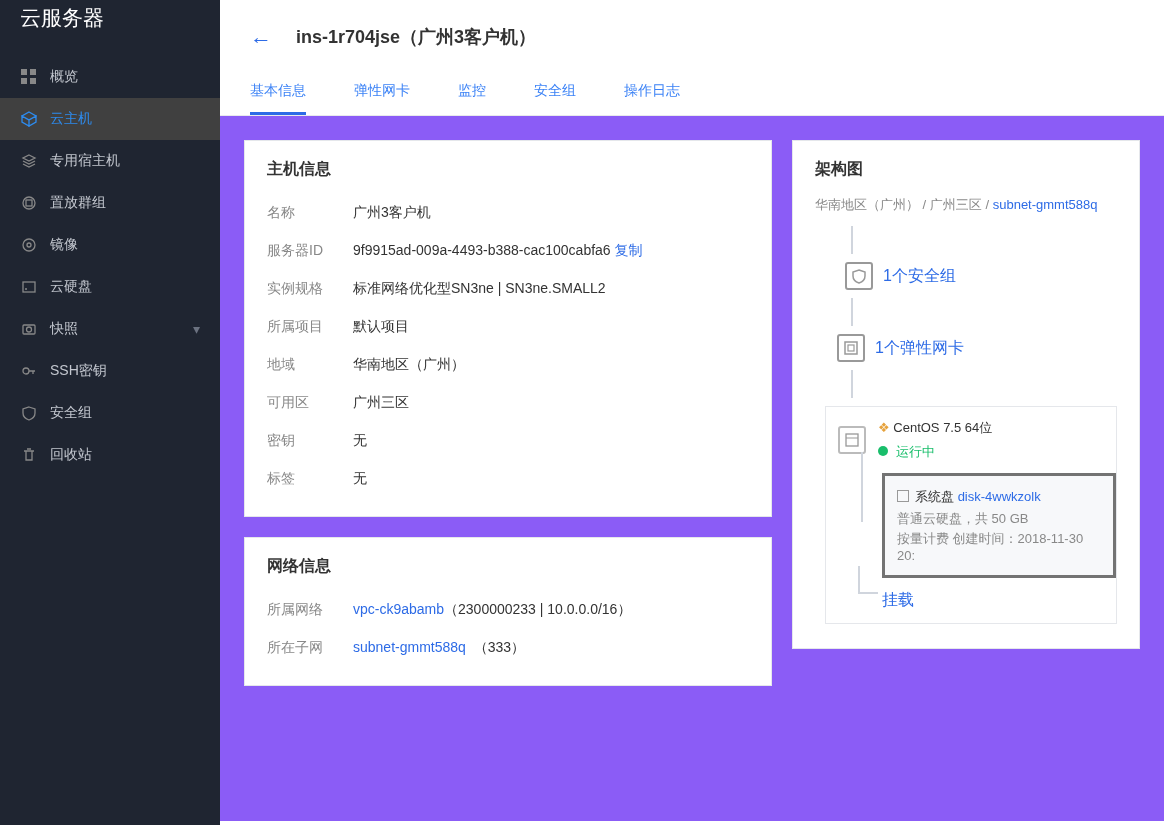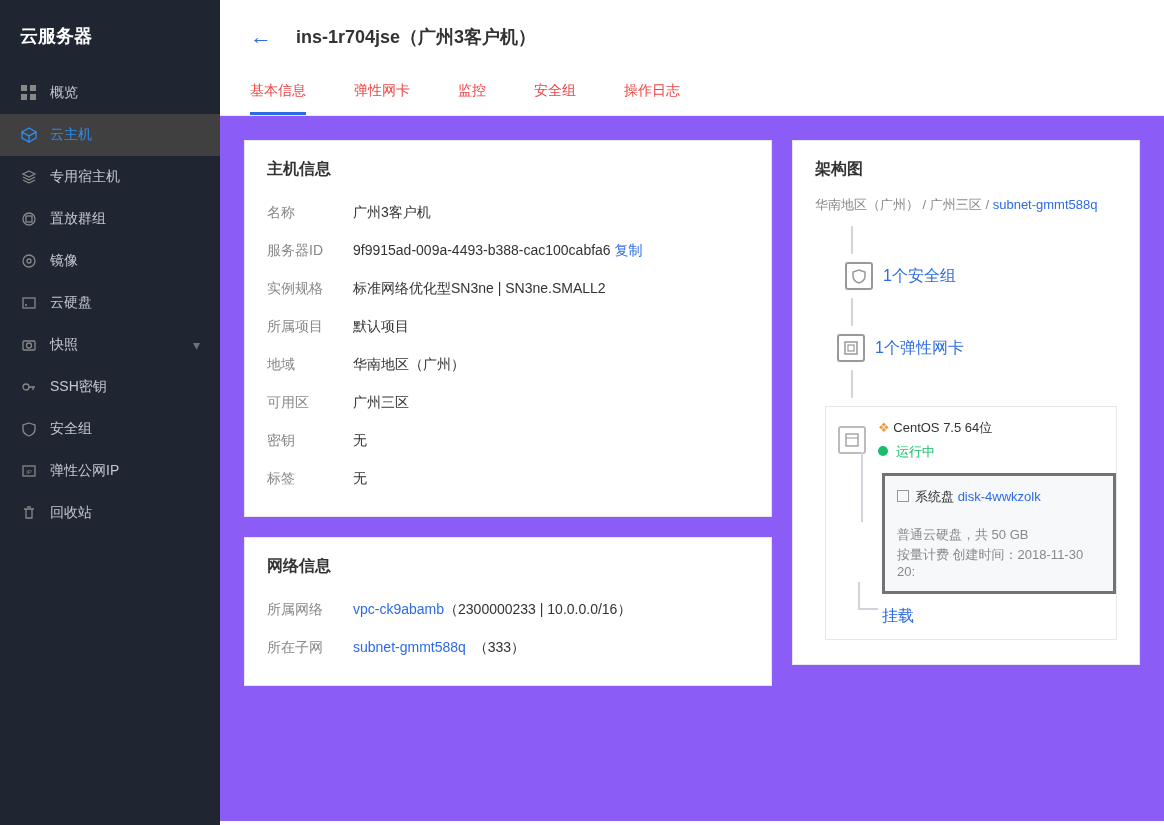--- a/index.html
+++ b/index.html
@@ -1,29 +1,29 @@
 <!DOCTYPE html>
 <html><head>
 <meta charset="utf-8">
 <style>
 * { box-sizing: border-box; margin: 0; padding: 0; }
 body { font-family: -apple-system, "Microsoft YaHei", "PingFang SC", sans-serif; background: #f5f6fa; width: 1164px; height: 825px; overflow: hidden; }
 .sidebar { position: absolute; left: 0; top: 0; width: 220px; height: 825px; background: #1f2531; color: #fff; }
-.sidebar-title { padding: 24px 20px 24px; font-size: 18px; font-weight: 700; }
+.sidebar-title { padding: 4px 20px 24px; font-size: 21px; font-weight: 400; }
 .sidebar-item { display: flex; align-items: center; padding: 12px 20px; color: #c3c7cf; cursor: pointer; font-size: 14px; }
 .sidebar-item.active { color: #2d8cf0; background: #404040; }
 .sidebar-item .icon { width: 18px; height: 18px; margin-right: 12px; display: inline-flex; align-items: center; justify-content: center; }
 .sidebar-item .chev { margin-left: auto; color: #6b7280; }
 .main { position: absolute; left: 220px; top: 0; right: 0; bottom: 0; background: #fff; }
 .header { padding: 24px 30px 0; }
 .header-row { display: flex; align-items: center; margin-bottom: 22px; }
 .back-btn { color: #2d6be6; font-size: 22px; margin-right: 24px; cursor: pointer; }
 .page-title { font-size: 18px; color: #333; font-weight: 700; }
 .tabs { display: flex; gap: 48px; border-bottom: 1px solid #e8eaec; padding: 0 30px; }
-.tab { padding: 10px 0 12px; font-size: 14px; color: #ef4444; cursor: pointer; border-bottom: 3px solid transparent; }
+.tab { padding: 10px 0 12px; font-size: 14px; color: #3b82f6; cursor: pointer; border-bottom: 3px solid transparent; }
 .tab.active { border-bottom-color: #2d6be6; font-weight: 500; }
 .content { padding: 24px; background: #8b5cf6; display: flex; gap: 20px; align-items: flex-start; height: calc(825px - 120px); overflow: auto; }
 .card { background: #fff; border: 1px solid #e5e7eb; }
 .left-col { width: 528px; }
 .right-col { flex: 1; min-width: 340px; overflow: hidden; }
 .card-title { font-size: 16px; font-weight: 600; padding: 18px 22px 14px; color: #333; }
 .info-row { display: flex; padding: 10px 22px; font-size: 14px; align-items: center; }
 .info-label { width: 86px; color: #888; }
 .info-value { color: #333; flex: 1; }
 .link { color: #2d6be6; cursor: pointer; }
@@ -121,29 +121,20 @@
       </span>
     <span>SSH密钥</span>
   </div>
   <div class="sidebar-item">
     <span class="icon">
         <svg width="16" height="16" viewBox="0 0 16 16">
           <path d="M8 2 L14 4 L14 8 Q14 13 8 15 Q2 13 2 8 L2 4 Z" fill="none" stroke="#888" stroke-width="1.3"></path>
         </svg>
       </span>
     <span>安全组</span>
-  </div>
-  <div class="sidebar-item">
-    <span class="icon">
-        <svg width="16" height="16" viewBox="0 0 16 16">
-          <rect x="2" y="3" width="12" height="10" fill="none" stroke="#888" stroke-width="1.3"></rect>
-          <text x="8" y="11" font-size="6" fill="#888" text-anchor="middle">IP</text>
-        </svg>
-      </span>
-    <span>弹性公网IP</span>
   </div>
   <div class="sidebar-item">
     <span class="icon">
         <svg width="16" height="16" viewBox="0 0 16 16">
           <path d="M3 4 L13 4 M5 4 L5 13 L11 13 L11 4 M6 2 L10 2" fill="none" stroke="#888" stroke-width="1.3"></path>
         </svg>
       </span>
     <span>回收站</span>
   </div>
 </div>
@@ -248,21 +239,21 @@
                   <line x1="2" y1="6" x2="14" y2="6" stroke="#999" stroke-width="1"></line>
                 </svg>
               </span>
             <div>
               <div style="font-size:13px;color:#333;"><span style="color:#e6a23c;">❖</span> <span>CentOS 7.5 64位</span></div>
               <div style="font-size:13px;color:#19be6b;margin-top:6px;"><span class="running-dot"></span><span>运行中</span></div>
             </div>
           </div>
           <div class="disk-box">
             <div class="dt"><span style="display:inline-block;width:12px;height:12px;border:1.5px solid #999;margin-right:6px;vertical-align:-1px;"></span><span>系统盘</span> <span class="link">disk-4wwkzolk</span></div>
-            <div style="margin-top:20px;">普通云硬盘，共 50 GB</div>
+            <div style="margin-top:4px;">普通云硬盘，共 50 GB</div>
             <div style="margin-top:2px;">按量计费 创建时间：2018-11-30 20:</div>
           </div>
           <div class="mount-line"><span class="link">挂载</span></div>
         </div>
       </div>
     </div>
   </div>
 </div>
 
 </body></html>

